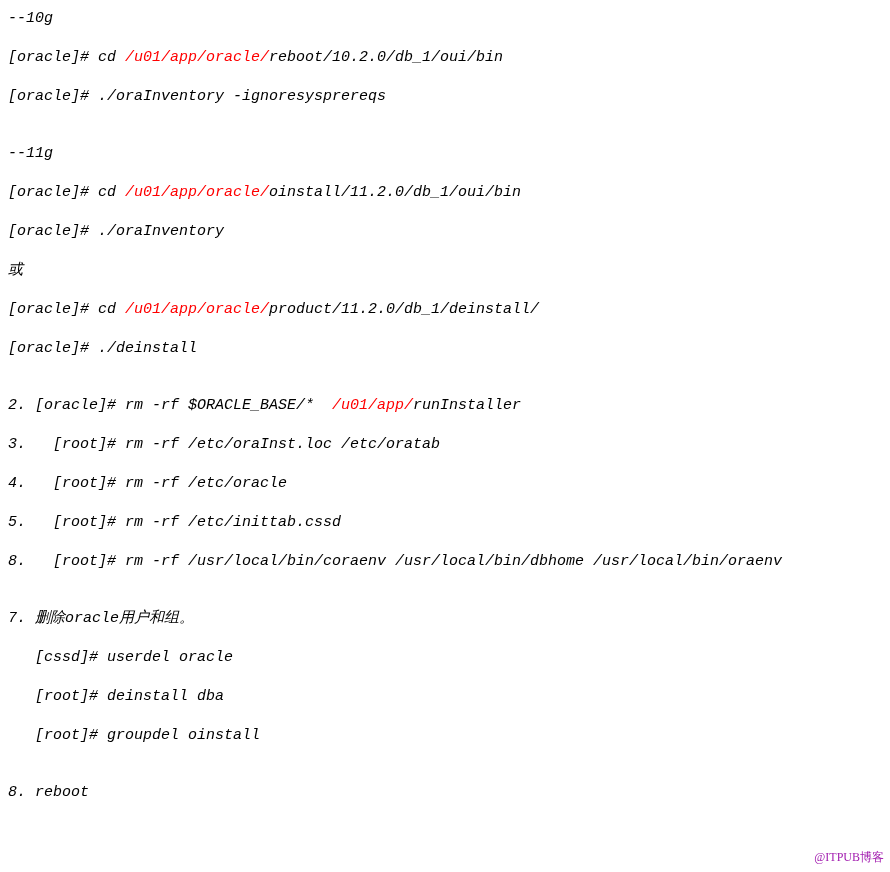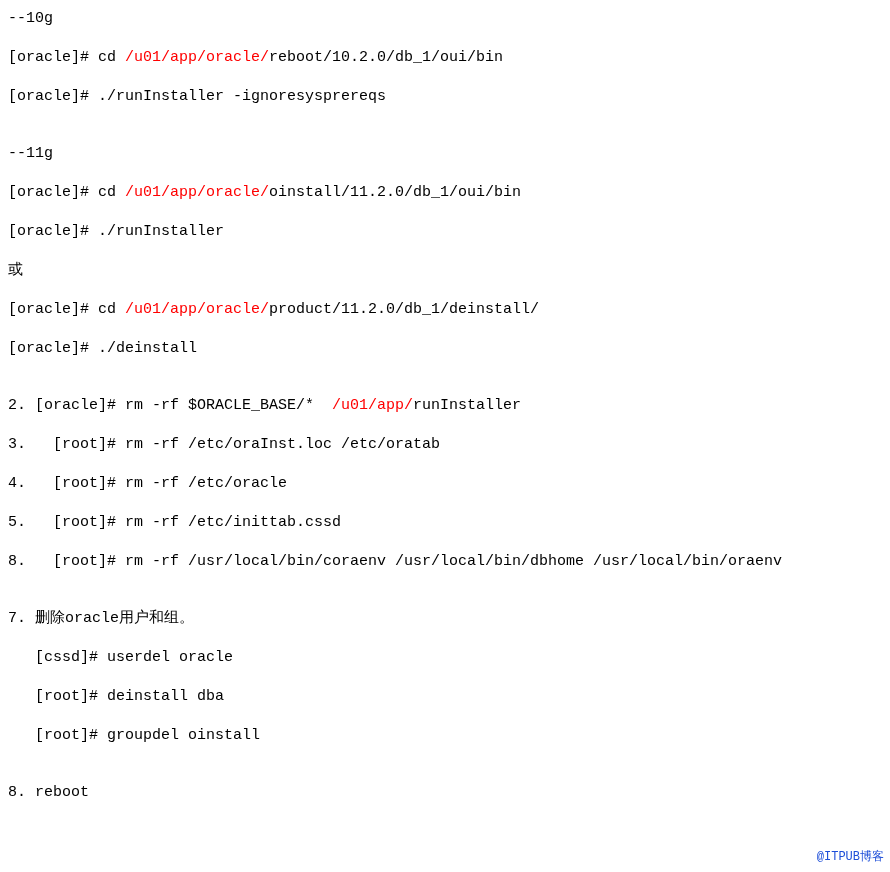--- a/index.html
+++ b/index.html
@@ -10,50 +10,51 @@
     font-family: "SimSun", "NSimSun", "Courier New", monospace;
     font-size: 15px;
     color: #000000;
     padding: 8px 8px 0 8px;
     position: relative;
     line-height: 1.4;
   }
   .line {
     margin-bottom: 18px;
     white-space: pre;
+    font-style: italic;
   }
   .gap {
     height: 18px;
   }
   .red { color: #ff0000; margin-top: 8px; }
   .watermark {
     position: absolute;
     right: 6px;
     bottom: 6px;
     font-size: 12px;
-    color: #1d4ed8;
-    font-family: Liberation Mono, monospace;
+    color: #a21caf;
+    font-family: Liberation Serif, serif;
   }
 </style>
 </head>
 <body>
 
 <div class="line"><span>--10g</span></div>
 
 <div class="line"><span>[oracle]# cd </span><span class="red">/u01/app/oracle/</span><span>reboot/10.2.0/db_1/oui/bin</span></div>
 
-<div class="line"><span>[oracle]# ./runInstaller -ignoresysprereqs</span></div>
+<div class="line"><span>[oracle]# ./oraInventory -ignoresysprereqs</span></div>
 
 <div class="gap"></div>
 
 <div class="line"><span>--11g</span></div>
 
 <div class="line"><span>[oracle]# cd </span><span class="red">/u01/app/oracle/</span><span>oinstall/11.2.0/db_1/oui/bin</span></div>
 
-<div class="line"><span>[oracle]# ./runInstaller</span></div>
+<div class="line"><span>[oracle]# ./oraInventory</span></div>
 
 <div class="line"><span>或</span></div>
 
 <div class="line"><span>[oracle]# cd </span><span class="red">/u01/app/oracle/</span><span>product/11.2.0/db_1/deinstall/</span></div>
 
 <div class="line"><span>[oracle]# ./deinstall</span></div>
 
 <div class="gap"></div>
 
 <div class="line"><span>2. [oracle]# rm -rf $ORACLE_BASE/*  </span><span class="red">/u01/app/</span><span>runInstaller</span></div>

